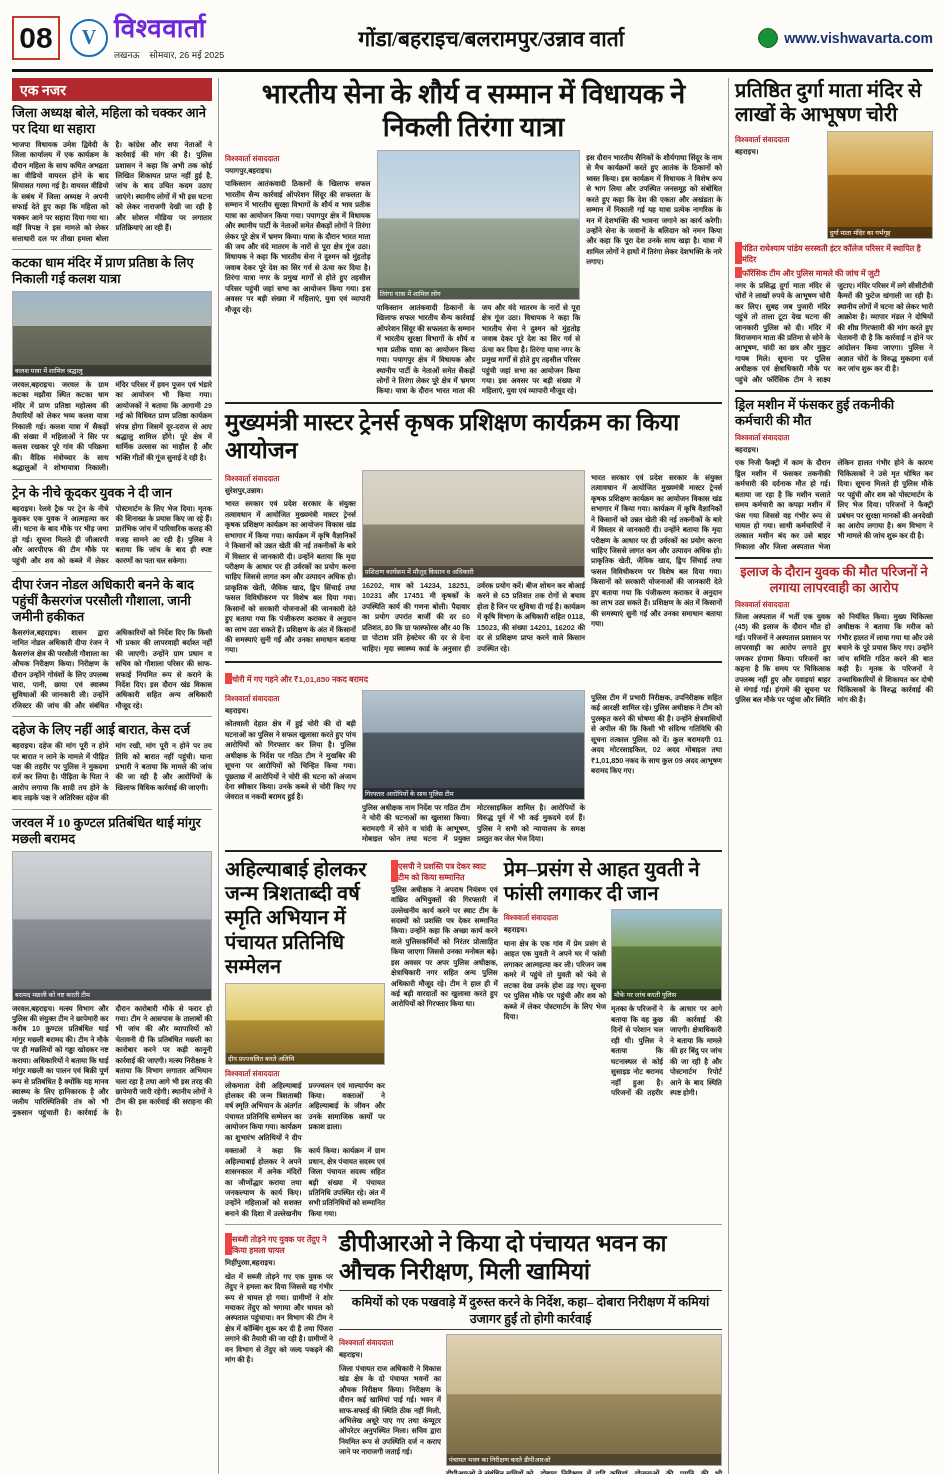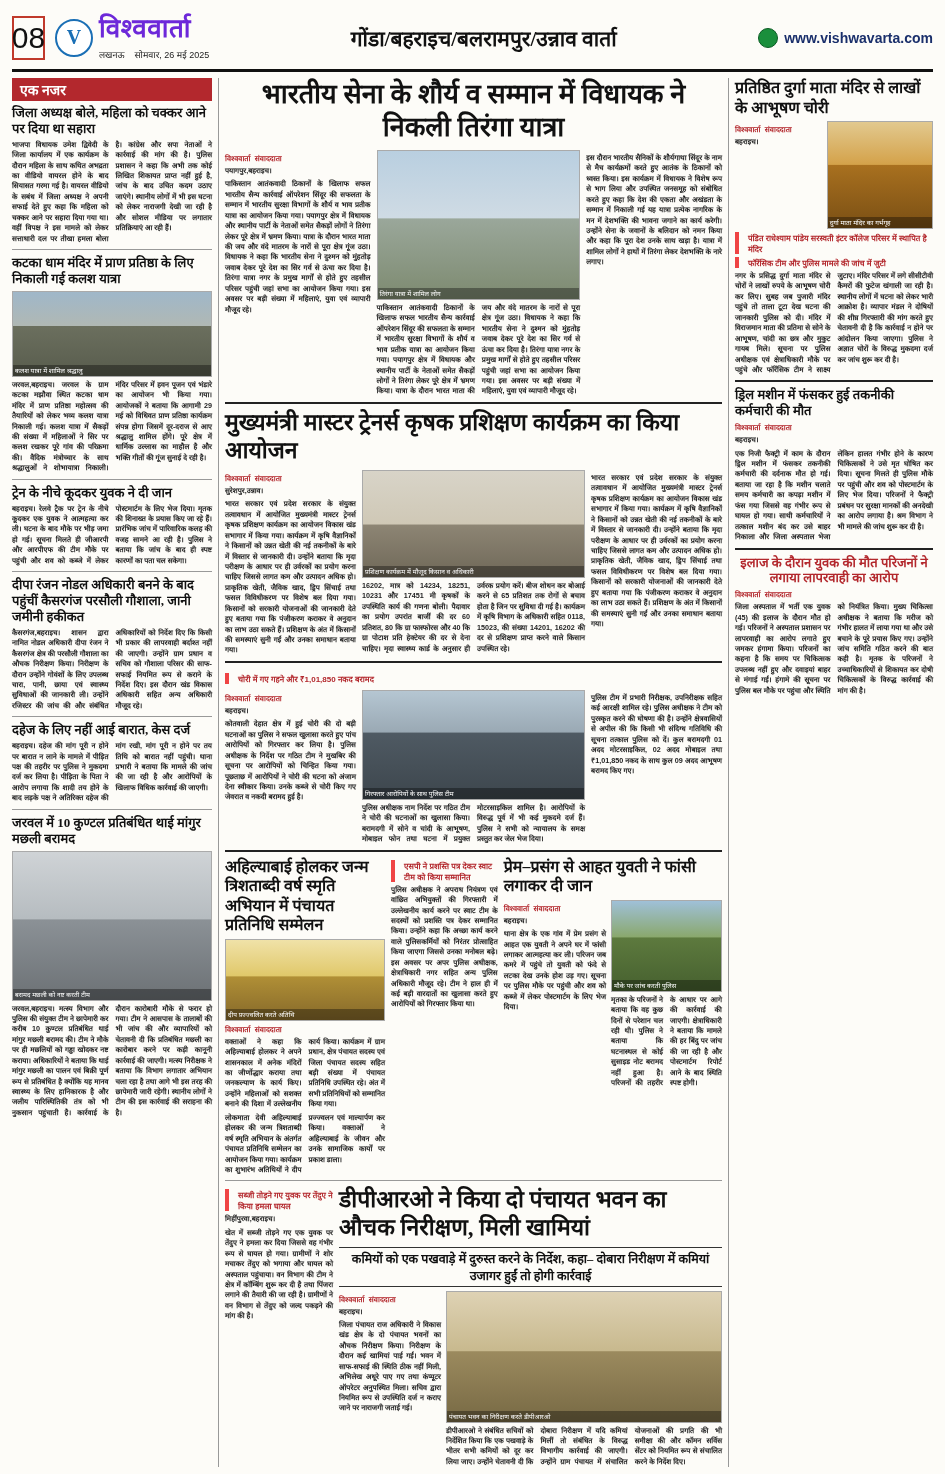--- a/index.html
+++ b/index.html
@@ -17,23 +17,23 @@
     padding: 10px 12px 6px 12px;
   }
   
   .masthead {
     display: flex; align-items: center;
     border-bottom: 3px solid #111;
     padding-bottom: 4px;
     height: 62px;
   }
   .pageno {
-    width: 33px; height: 44px;
+    width: 48px; height: 44px;
     border: 2px solid #c0392b;
-    color: #111; font-size: 30px; font-weight: normal;
+    color: #111; font-size: 30px; font-weight: bold;
     display: flex; align-items: center; justify-content: center;
     margin-right: 10px;
   }
   .logo-wrap { display:flex; align-items:center; gap:6px; }
   .logo-mark {
     width: 38px; height: 38px; border-radius: 50%;
     background: #fff; border: 2px solid #1a6fb5;
     display:flex; align-items:center; justify-content:center;
     color:#1a6fb5; font-weight:bold; font-size:20px;
     font-family: "Liberation Serif", serif;
@@ -73,29 +73,29 @@
     font-family:"Liberation Serif", serif;
     font-size:14px; padding:2px 8px; display:inline-block;
     margin-bottom:4px;
   }
   .hl {
     font-family:"Liberation Serif", serif;
     font-weight:bold; line-height:1.22; color:#111;
   }
   .hl-xl { font-size:27px; text-align:center; }
   .hl-lg { font-size:23px; }
-  .hl-md { font-size:16px; }
+  .hl-md { font-size:20px; }
   .hl-sm { font-size:13px; }
   .hl-red { color:#b3282d; }
   .body-text {
     font-size:7.2px; line-height:1.45; text-align:justify;
     color:#222; margin-top:3px;
     -webkit-hyphens:auto; hyphens:auto;font-weight:bold;
   }
-  .byline { font-size:7.4px; font-weight:bold; color:#b3282d; margin-top:3px;font-family:Liberation Mono, monospace;}
+  .byline { font-size:7.4px; font-weight:bold; color:#b3282d; margin-top:3px;}
   .cols2 { column-count:2; column-gap:7px; }
   .cols3 { column-count:3; column-gap:7px; }
   .hr { border-top:1px solid #999; margin:5px 0; }
   .hr-thick { border-top:2px solid #222; margin:5px 0; }
 
   .photo {
     position:relative; width:100%; overflow:hidden;
     background:#b9c3cb; border:1px solid #aaa;
     display:flex; align-items:flex-end;
   }
@@ -108,21 +108,21 @@
   .ph-room { background: linear-gradient(#d8d4c8 0%, #cfc8b6 50%, #8d8574 51%, #6f6858 100%); }
   .ph-temple { background: linear-gradient(#e2c98f 0%, #d4a24a 40%, #a8701f 41%, #7a4f14 100%); }
   .ph-police { background: linear-gradient(#b5c6d2 0%, #9aa9b4 38%, #4f5a63 39%, #3d464d 100%); }
   .ph-green { background: linear-gradient(#9fc0d8 0%, #8aa86d 40%, #5d7a3e 41%, #46602f 100%); }
   .ph-yellow { background: linear-gradient(#f0e2a8 0%, #e0c86a 45%, #b08f36 46%, #86692a 100%); }
   .ph-grey { background: linear-gradient(#cfd3d6 0%, #b6bcc0 45%, #8b9196 46%, #6c7175 100%); }
   .ph-ochre { background: linear-gradient(#ded2b4 0%, #c8b98e 45%, #9b8a5e 46%, #776944 100%); }
 
   .kicker {
     font-size:8px; font-weight:bold; color:#b3282d;
-    border-left:4px solid #ef4444; padding-left:9px; margin:3px 0;
+    border-left:7px solid #ef4444; padding-left:0; margin:3px 0;
   }
   .subhead-strip {
     text-align:center; font-family:"Liberation Serif", serif;
     font-weight:bold; font-size:12.5px; padding:2px 0;
     border-top:1px solid #333; border-bottom:1px solid #333;
     margin:4px 0;
   }
 </style>
 </head>
 <body>
@@ -263,22 +263,22 @@
 
       <div class="hr-thick"></div>
 
       <div style="display:flex; gap:6px;">
         <div style="width:33%;">
           <div class="hl hl-md">अहिल्याबाई होलकर जन्म त्रिशताब्दी वर्ष स्मृति अभियान में पंचायत प्रतिनिधि सम्मेलन</div>
           <div class="photo ph-yellow" style="height:82px;margin-top:4px;">
             <div class="cap">दीप प्रज्ज्वलित करते अतिथि</div>
           </div>
           <div class="byline">विश्ववार्ता संवाददाता</div>
+          <div class="body-text cols2">लोकमाता देवी अहिल्याबाई होलकर की जन्म त्रिशताब्दी वर्ष स्मृति अभियान के अंतर्गत पंचायत प्रतिनिधि सम्मेलन का आयोजन किया गया। कार्यक्रम का शुभारंभ अतिथियों ने दीप प्रज्ज्वलन एवं माल्यार्पण कर किया। वक्ताओं ने अहिल्याबाई के जीवन और उनके सामाजिक कार्यों पर प्रकाश डाला।</div>
           <div class="body-text cols2">वक्ताओं ने कहा कि अहिल्याबाई होलकर ने अपने शासनकाल में अनेक मंदिरों का जीर्णोद्धार कराया तथा जनकल्याण के कार्य किए। उन्होंने महिलाओं को सशक्त बनाने की दिशा में उल्लेखनीय कार्य किया। कार्यक्रम में ग्राम प्रधान, क्षेत्र पंचायत सदस्य एवं जिला पंचायत सदस्य सहित बड़ी संख्या में पंचायत प्रतिनिधि उपस्थित रहे। अंत में सभी प्रतिनिधियों को सम्मानित किया गया।</div>
-          <div class="body-text cols2">लोकमाता देवी अहिल्याबाई होलकर की जन्म त्रिशताब्दी वर्ष स्मृति अभियान के अंतर्गत पंचायत प्रतिनिधि सम्मेलन का आयोजन किया गया। कार्यक्रम का शुभारंभ अतिथियों ने दीप प्रज्ज्वलन एवं माल्यार्पण कर किया। वक्ताओं ने अहिल्याबाई के जीवन और उनके सामाजिक कार्यों पर प्रकाश डाला।</div>
         </div>
         <div style="width:22%;">
           <div class="kicker">एसपी ने प्रशस्ति पत्र देकर स्वाट टीम को किया सम्मानित</div>
           <div class="body-text">पुलिस अधीक्षक ने अपराध नियंत्रण एवं वांछित अभियुक्तों की गिरफ्तारी में उल्लेखनीय कार्य करने पर स्वाट टीम के सदस्यों को प्रशस्ति पत्र देकर सम्मानित किया। उन्होंने कहा कि अच्छा कार्य करने वाले पुलिसकर्मियों को निरंतर प्रोत्साहित किया जाएगा जिससे उनका मनोबल बढ़े। इस अवसर पर अपर पुलिस अधीक्षक, क्षेत्राधिकारी नगर सहित अन्य पुलिस अधिकारी मौजूद रहे। टीम ने हाल ही में कई बड़ी वारदातों का खुलासा करते हुए आरोपियों को गिरफ्तार किया था।</div>
         </div>
         <div style="width:45%;">
           <div class="hl hl-md">प्रेम–प्रसंग से आहत युवती ने फांसी लगाकर दी जान</div>
           <div style="display:flex;gap:5px;margin-top:4px;">
             <div style="width:48%;">
               <div class="byline">विश्ववार्ता संवाददाता</div>

